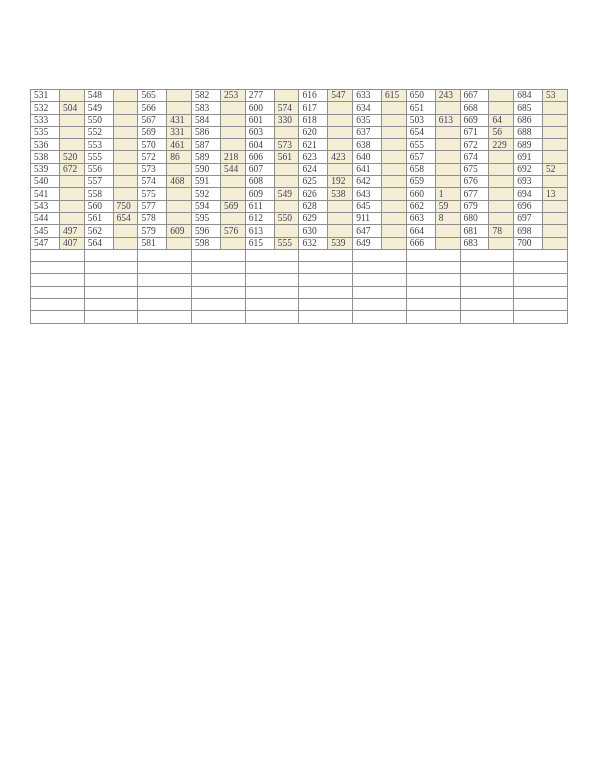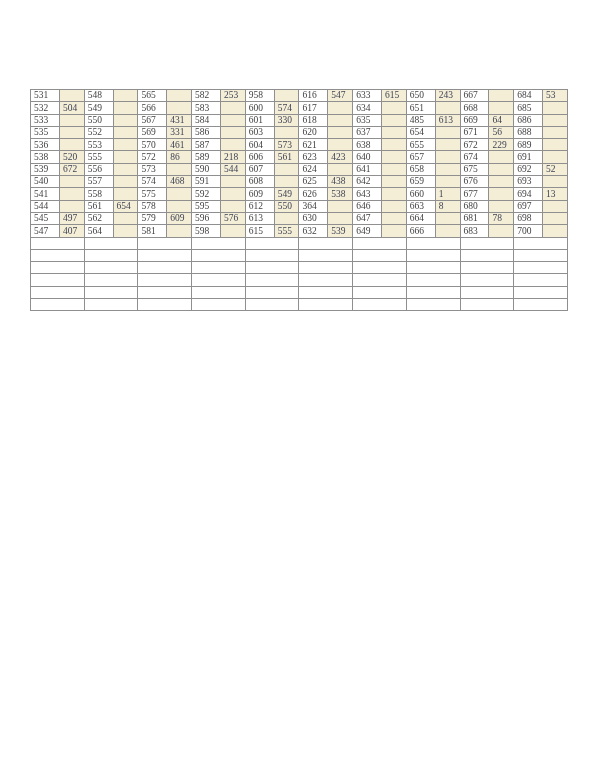--- a/index.html
+++ b/index.html
@@ -80,21 +80,21 @@
     <tbody id="tbody">
         <tr>
           <td class="idx">531</td>
           <td class="val"></td>
           <td class="idx">548</td>
           <td class="val"></td>
           <td class="idx">565</td>
           <td class="val"></td>
           <td class="idx">582</td>
           <td class="val">253</td>
-          <td class="idx">958</td>
+          <td class="idx">277</td>
           <td class="val"></td>
           <td class="idx">616</td>
           <td class="val">547</td>
           <td class="idx">633</td>
           <td class="val">615</td>
           <td class="idx">650</td>
           <td class="val">243</td>
           <td class="idx">667</td>
           <td class="val"></td>
           <td class="idx">684</td>
@@ -130,21 +130,21 @@
           <td class="idx">567</td>
           <td class="val">431</td>
           <td class="idx">584</td>
           <td class="val"></td>
           <td class="idx">601</td>
           <td class="val">330</td>
           <td class="idx">618</td>
           <td class="val"></td>
           <td class="idx">635</td>
           <td class="val"></td>
-          <td class="idx">485</td>
+          <td class="idx">503</td>
           <td class="val">613</td>
           <td class="idx">669</td>
           <td class="val">64</td>
           <td class="idx">686</td>
           <td class="val"></td>
         </tr>
         <tr>
           <td class="idx">535</td>
           <td class="val"></td>
           <td class="idx">552</td>
@@ -237,21 +237,21 @@
           <td class="val"></td>
           <td class="idx">557</td>
           <td class="val"></td>
           <td class="idx">574</td>
           <td class="val">468</td>
           <td class="idx">591</td>
           <td class="val"></td>
           <td class="idx">608</td>
           <td class="val"></td>
           <td class="idx">625</td>
-          <td class="val">438</td>
+          <td class="val">192</td>
           <td class="idx">642</td>
           <td class="val"></td>
           <td class="idx">659</td>
           <td class="val"></td>
           <td class="idx">676</td>
           <td class="val"></td>
           <td class="idx">693</td>
           <td class="val"></td>
         </tr>
         <tr>
@@ -270,33 +270,55 @@
           <td class="idx">643</td>
           <td class="val"></td>
           <td class="idx">660</td>
           <td class="val">1</td>
           <td class="idx">677</td>
           <td class="val"></td>
           <td class="idx">694</td>
           <td class="val">13</td>
         </tr>
         <tr>
+          <td class="idx">543</td>
+          <td class="val"></td>
+          <td class="idx">560</td>
+          <td class="val">750</td>
+          <td class="idx">577</td>
+          <td class="val"></td>
+          <td class="idx">594</td>
+          <td class="val">569</td>
+          <td class="idx">611</td>
+          <td class="val"></td>
+          <td class="idx">628</td>
+          <td class="val"></td>
+          <td class="idx">645</td>
+          <td class="val"></td>
+          <td class="idx">662</td>
+          <td class="val">59</td>
+          <td class="idx">679</td>
+          <td class="val"></td>
+          <td class="idx">696</td>
+          <td class="val"></td>
+        </tr>
+        <tr>
           <td class="idx">544</td>
           <td class="val"></td>
           <td class="idx">561</td>
           <td class="val">654</td>
           <td class="idx">578</td>
           <td class="val"></td>
           <td class="idx">595</td>
           <td class="val"></td>
           <td class="idx">612</td>
           <td class="val">550</td>
-          <td class="idx">364</td>
-          <td class="val"></td>
-          <td class="idx">646</td>
+          <td class="idx">629</td>
+          <td class="val"></td>
+          <td class="idx">911</td>
           <td class="val"></td>
           <td class="idx">663</td>
           <td class="val">8</td>
           <td class="idx">680</td>
           <td class="val"></td>
           <td class="idx">697</td>
           <td class="val"></td>
         </tr>
         <tr>
           <td class="idx">545</td>

